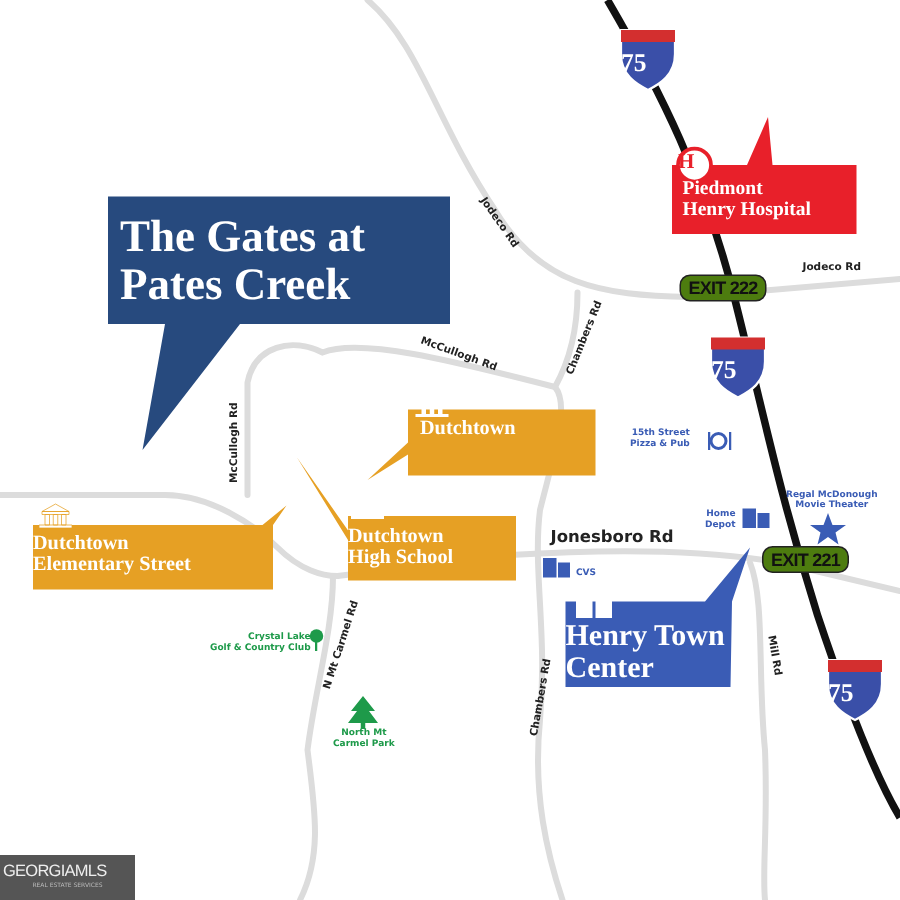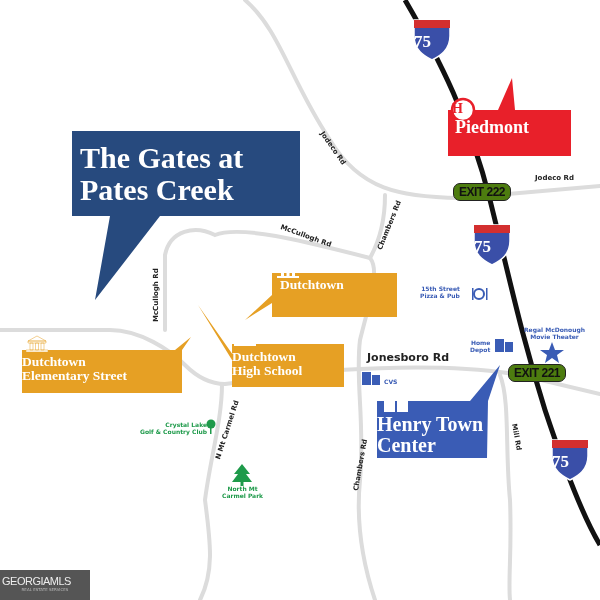--- a/index.html
+++ b/index.html
@@ -106,22 +106,23 @@
   <polygon points="242,464 234,474 238,474 232,482 252,482 246,474 250,474" fill="#1e9a4a"></polygon>
   <rect x="240.5" y="482" width="3" height="4" fill="#1e9a4a"></rect>
 </svg>
 
 <div class="label" style="left:80px;top:142px;width:215px;font-size:30px;">
   <div>The Gates at</div>
   <div>Pates Creek</div>
 </div>
 
 <div class="label" style="left:452px;top:102px;width:22px;font-size:14px;color:#e8202a;">H</div>
-<div class="label" style="left:455px;top:118px;width:116px;font-size:18px;">
+<div class="label" style="left:455px;top:118px;width:116px;font-size:13px;">
   <div>Piedmont</div>
+  <div>Henry Hospital</div>
 </div>
 
 <div class="label" style="left:22px;top:355px;width:160px;font-size:13.5px;">
   <div>Dutchtown</div>
   <div>Elementary Street</div>
 </div>
 
 <div class="label" style="left:280px;top:278px;width:117px;font-size:13.5px;">
   <div>Dutchtown</div>
 </div>

